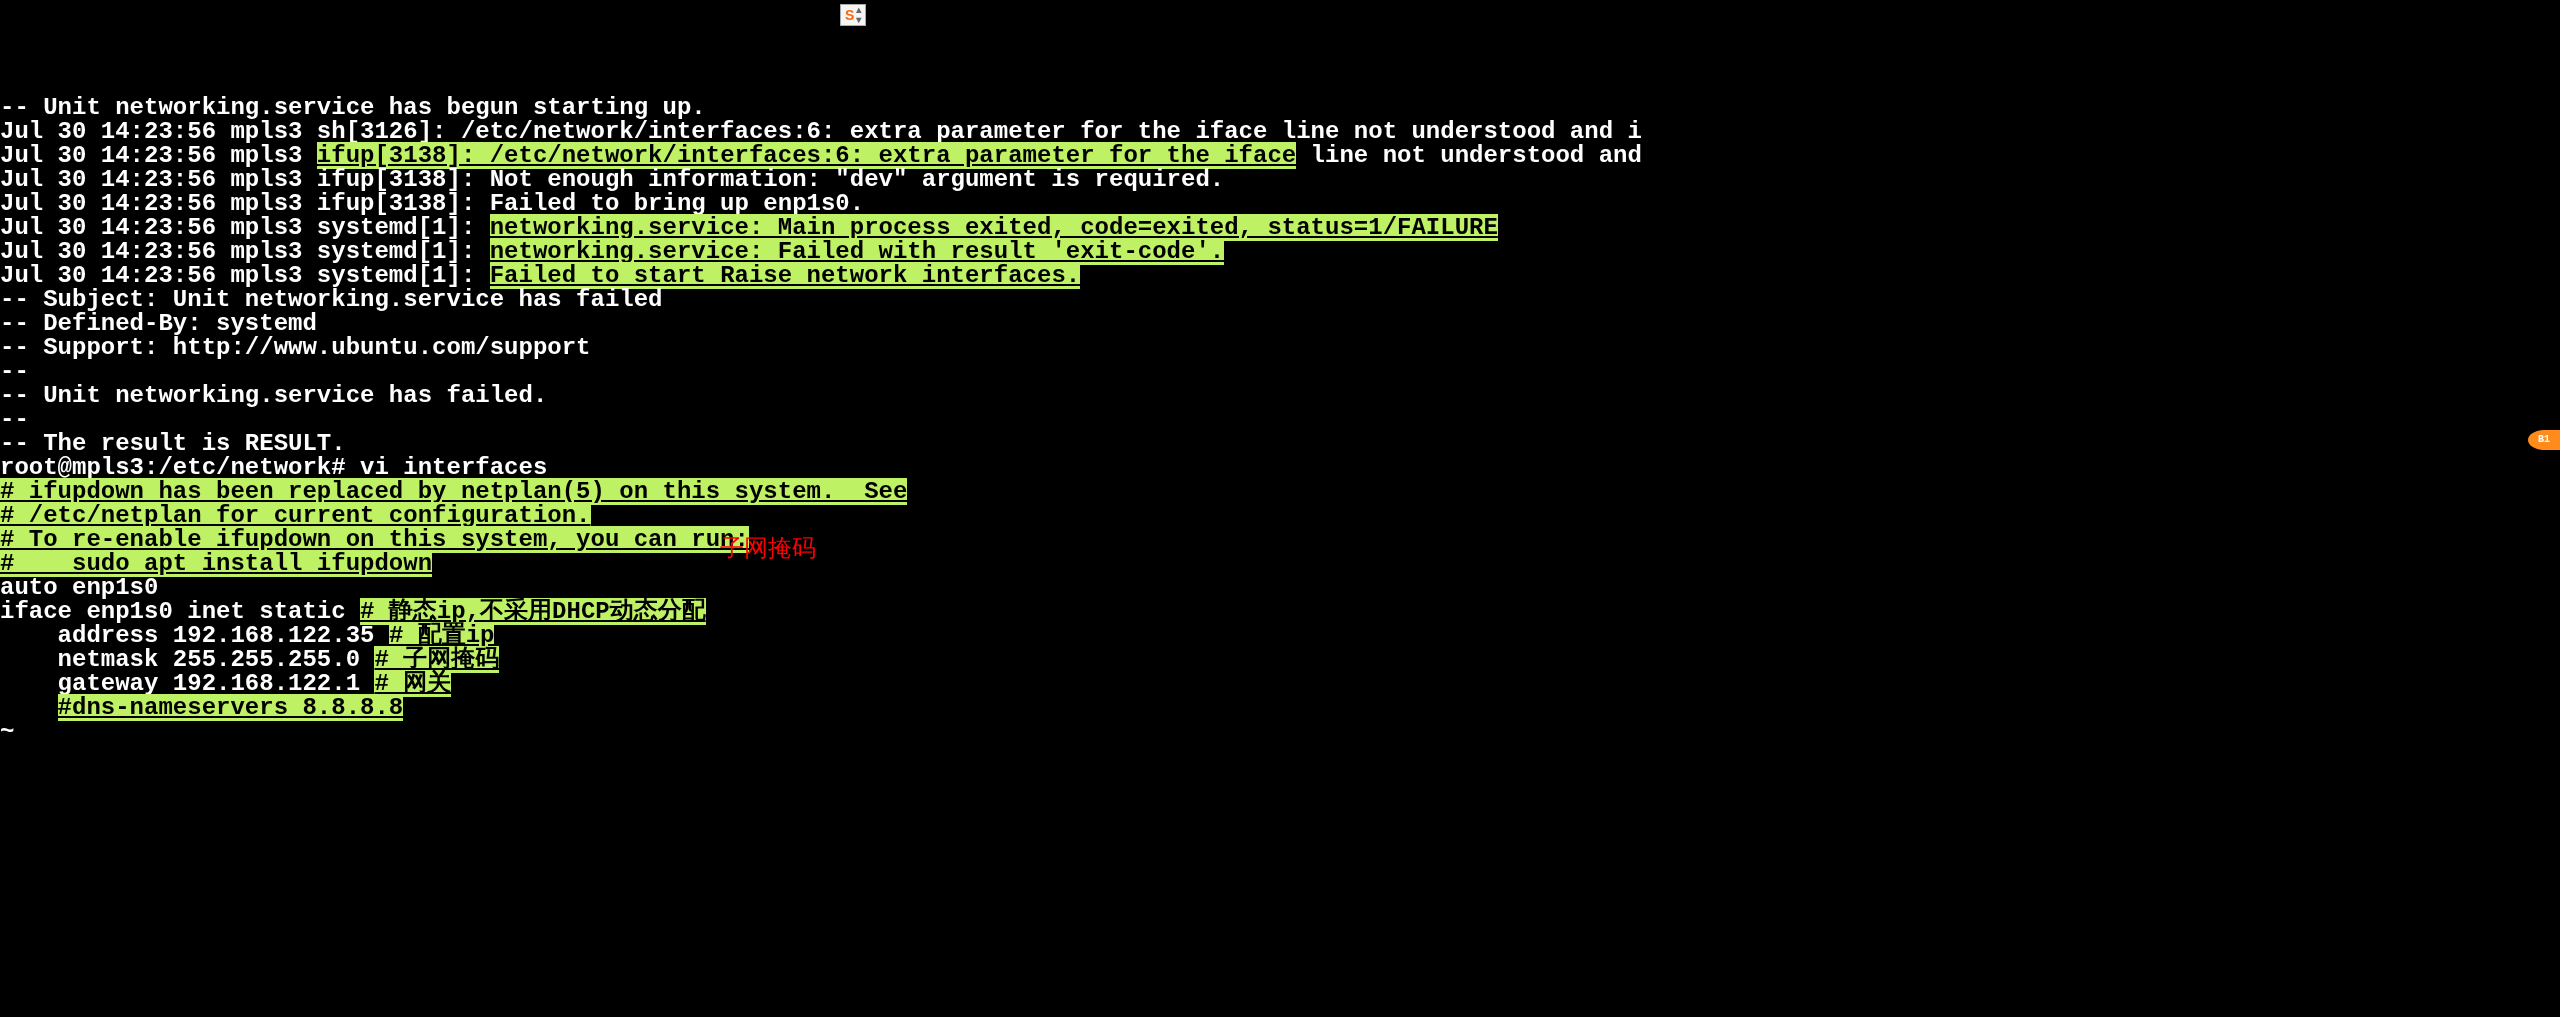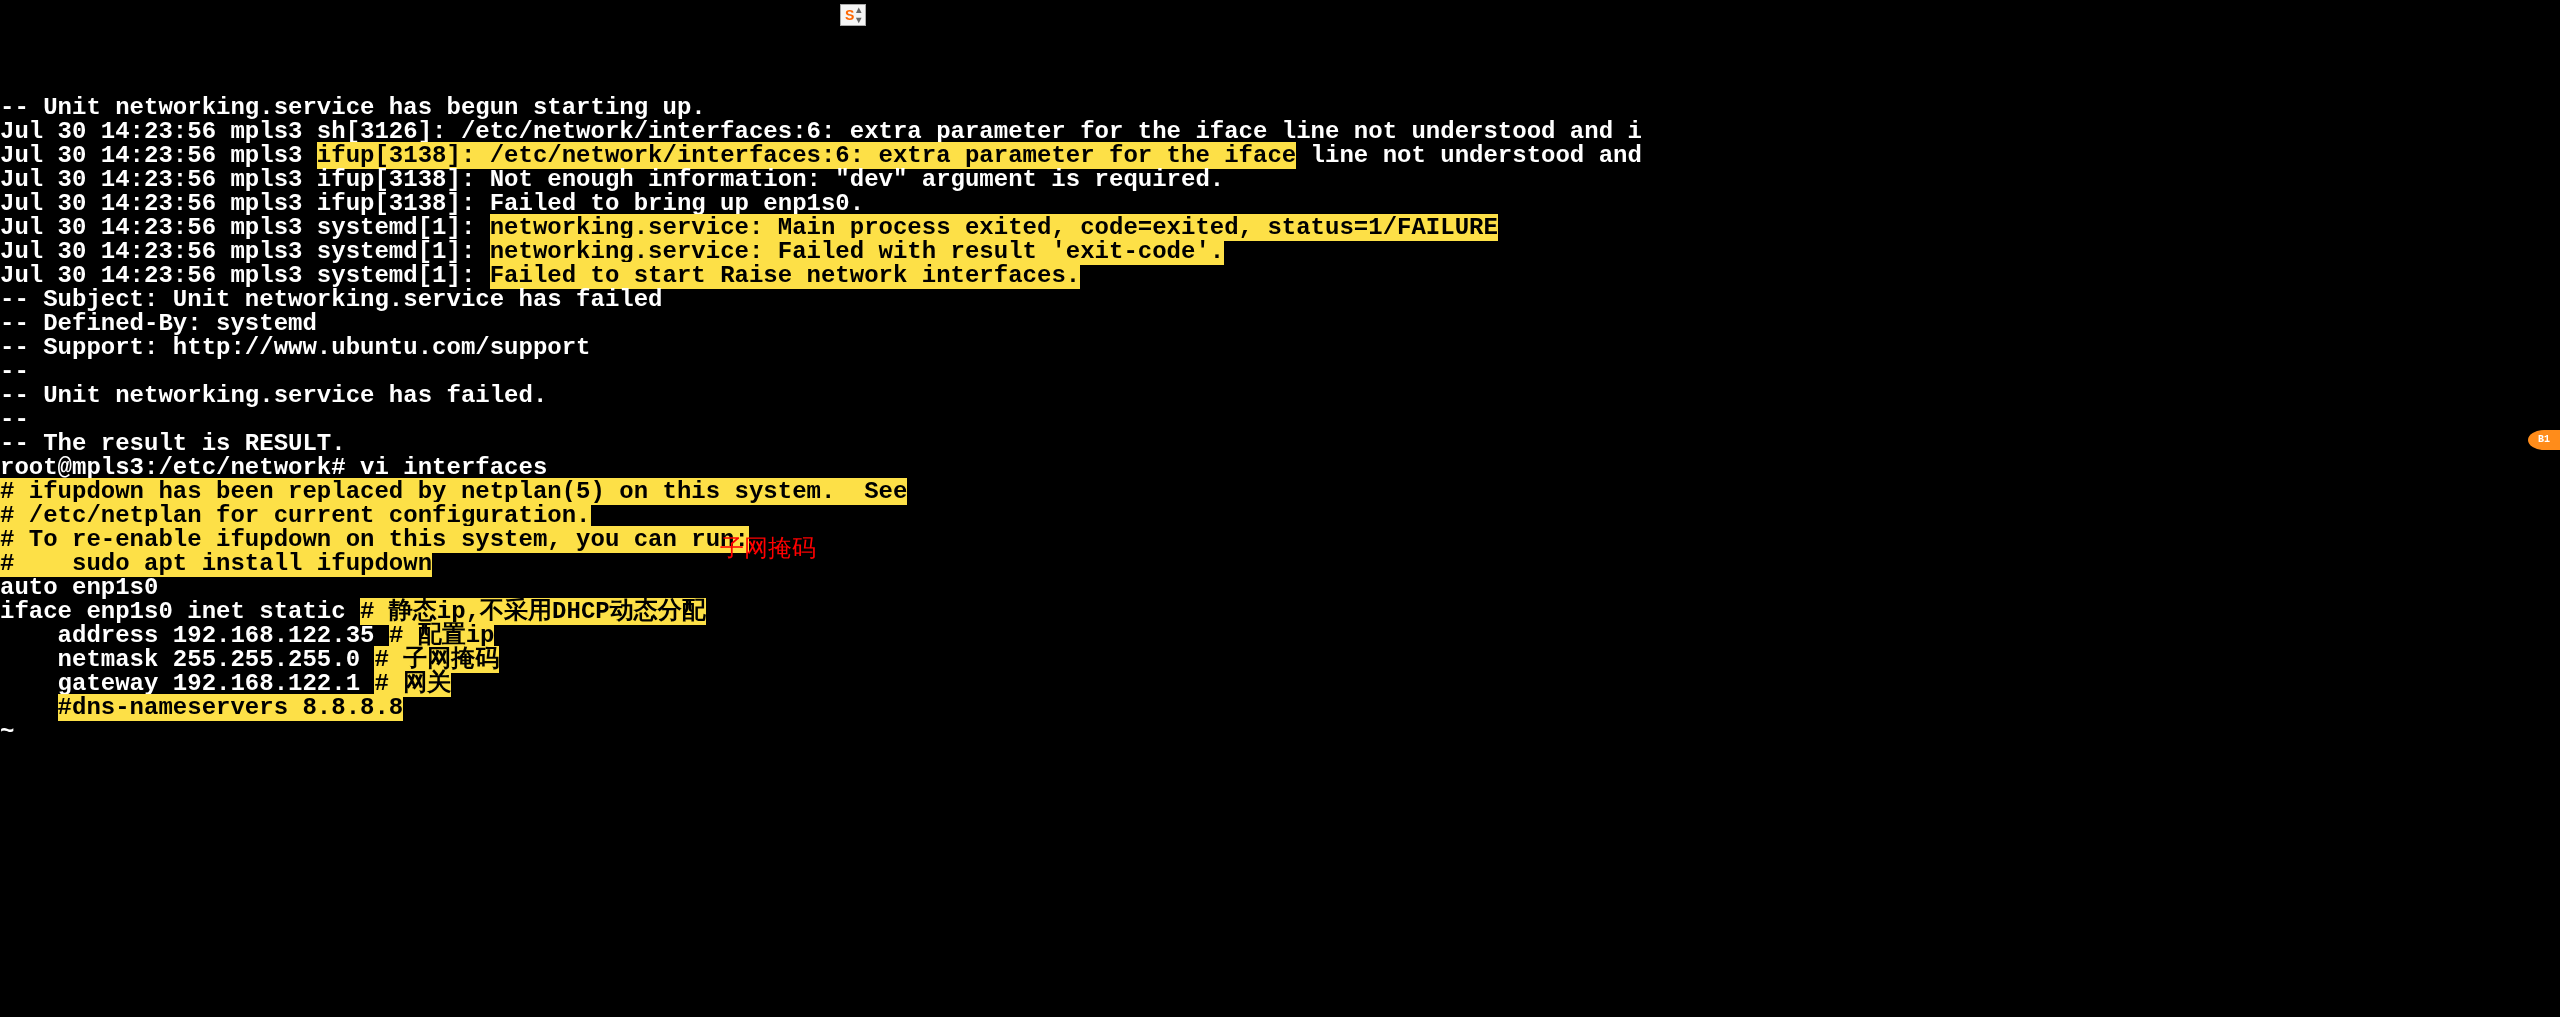--- a/index.html
+++ b/index.html
@@ -21,22 +21,23 @@
       font-weight: bold;
     }
     .terminal {
       padding: 0;
       position: relative;
     }
     .line {
       display: block;
     }
     .hl {
-      background: #fde047;
+      background: #bef264;
       color: #000;
+      text-decoration: underline;
     }
     .red-annotation {
       color: #ff0000;
       position: absolute;
       font-weight: normal;
     }
     .ime-indicator {
       position: absolute;
       top: 4px;
       left: 840px;

